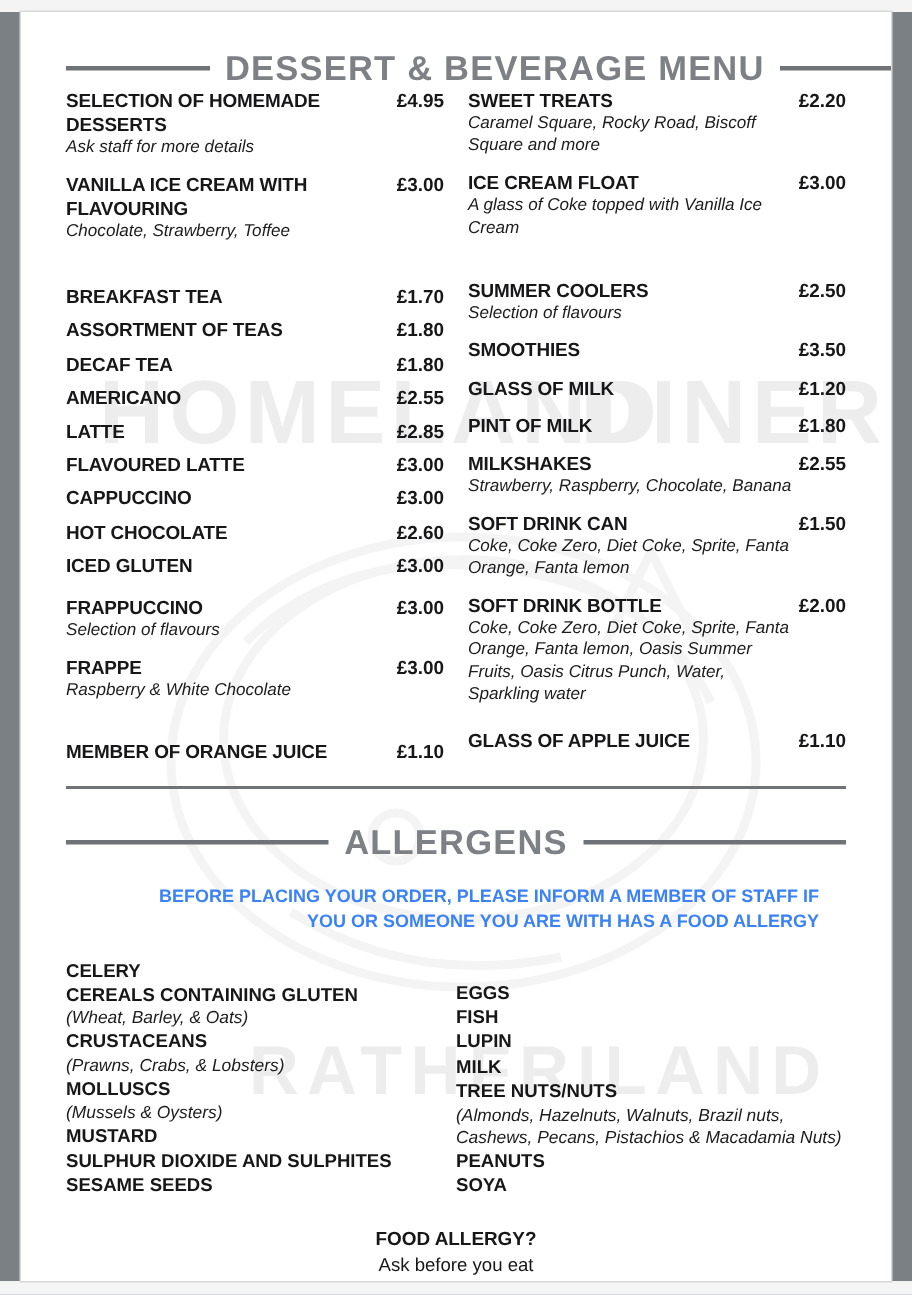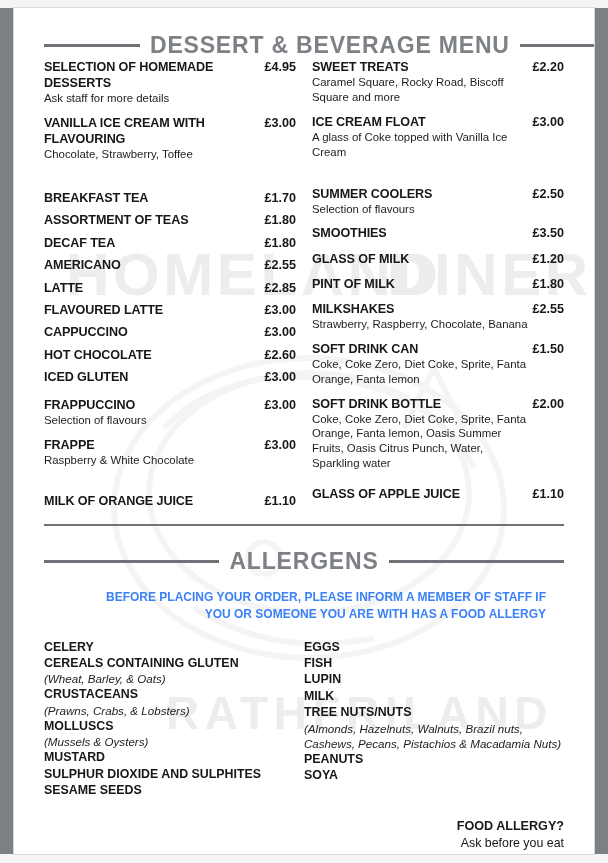--- a/index.html
+++ b/index.html
@@ -119,20 +119,21 @@
     max-width: 200px;
   }
   .item .pr {
     font-size: 12.6px;
     font-weight: 700;
     color: #17171a;
     white-space: nowrap;
   }
   .item .desc {
     font-size: 11.4px;
+    font-style: italic;
     color: #1c1c1f;
     line-height: 1.3;
     margin-top: 0px;
     max-width: 218px;
   }
   .gap-sm { height: 7px; }
   .gap-md { height: 13px; }
   .gap-xl { height: 24px; }
   .tight .nm, .tight .pr { line-height: 1.62; }
 
@@ -147,39 +148,40 @@
     font-weight: 700;
     color: #3b82f6;
     line-height: 1.42;
     margin: 14px 18px 0 18px;
   }
 
   .allergen-grid {
     display: flex;
     gap: 0;
     margin-top: 16px;
+    align-items: flex-end;
   }
   .allergen-grid .col { width: 264px; }
   .al-name {
     font-size: 12.4px;
     font-weight: 700;
     color: #17171a;
     line-height: 1.32;
   }
   .al-sub {
     font-size: 11.6px;
     font-style: italic;
     color: #1c1c1f;
     line-height: 1.3;
   }
 
   
   .footer {
     margin-top: 20px;
-    text-align: right;
+    text-align: center;
     color: #17171a;
   }
   .footer .f-title {
     font-size: 12.6px;
     font-weight: 700;
     line-height: 1.35;
   }
   .footer .f-sub {
     font-size: 12.4px;
     line-height: 1.4;
@@ -308,21 +310,21 @@
             <div class="row">
               <span class="nm">FRAPPE</span>
               <span class="pr">£3.00</span>
             </div>
             <div class="desc">Raspberry &amp; White Chocolate</div>
           </div>
           <div class="gap-xl"></div>
 
           <div class="item">
             <div class="row">
-              <span class="nm">MILK OF ORANGE JUICE</span>
+              <span class="nm">MEMBER OF ORANGE JUICE</span>
               <span class="pr">£1.10</span>
             </div>
           </div>
         </div>
 
         <div class="col">
 
           <div class="item">
             <div class="row">
               <span class="nm">SWEET TREATS</span>

